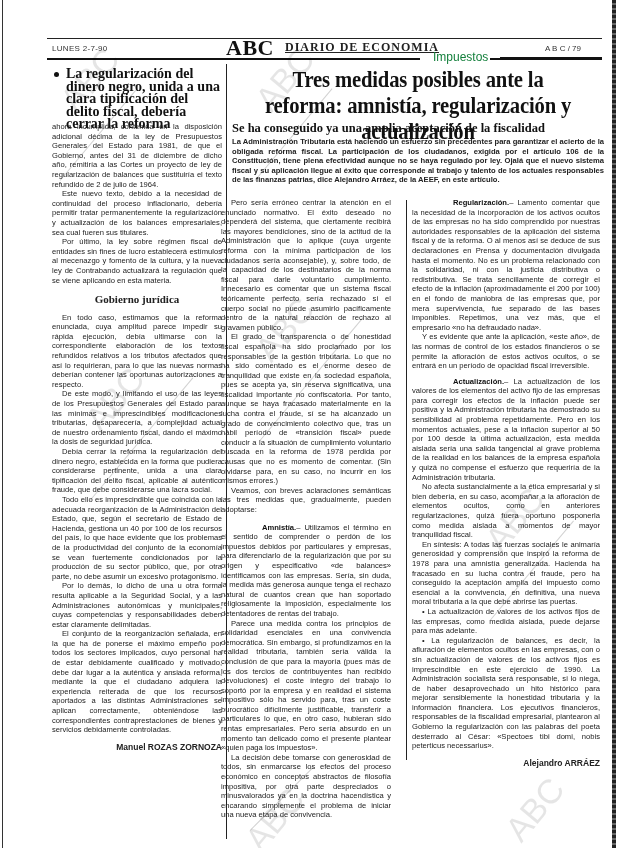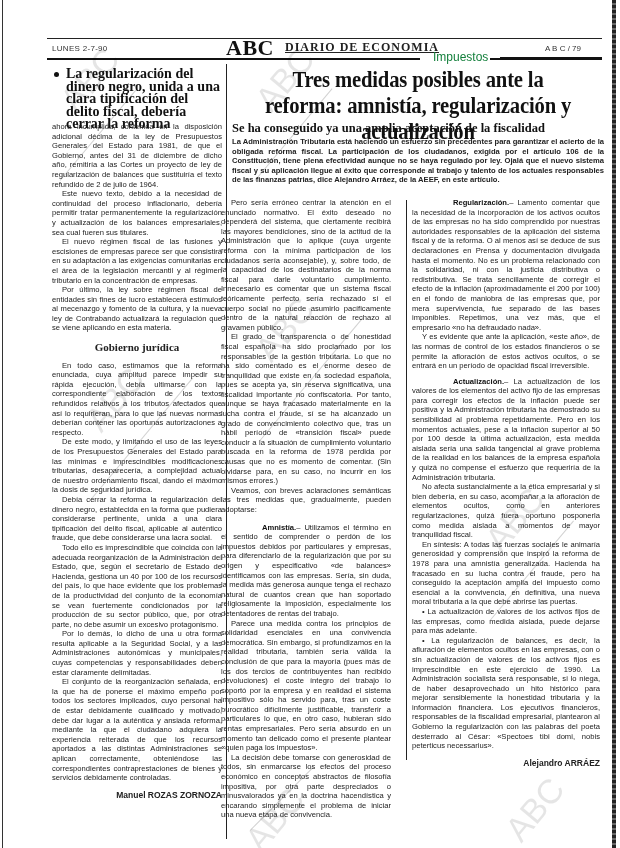--- a/index.html
+++ b/index.html
@@ -58,21 +58,20 @@
     <p>La regularización del dinero negro, unida a una clara tipificación del delito fiscal, debería cerrar la reforma</p>
   </div>
 
   <div class="headline">Tres medidas posibles ante la reforma: amnistía, regularización y actualización</div>
   <div class="subhead">Se ha conseguido ya una amplia aceptación de la fiscalidad</div>
   <div class="lede">La Administración Tributaria está haciendo un esfuerzo sin precedentes para garantizar el acierto de la obligada reforma fiscal. La participación de los ciudadanos, exigida por el artículo 106 de la Constitución, tiene plena efectividad aunque no se haya regulado por ley. Ojalá que el nuevo sistema fiscal y su aplicación llegue al éxito que corresponde al trabajo y talento de los actuales responsables de las finanzas patrias, dice Alejandro Arráez, de la AEEF, en este artículo.</div>
 
   <div class="col" style="left:52px;top:122px;width:170px;">
     <p class="noind">ahora incumplida, contenida en la disposición adicional décima de la ley de Presupuestos Generales del Estado para 1981, de que el Gobierno, antes del 31 de diciembre de dicho año, remitiría a las Cortes un proyecto de ley de regularización de balances que sustituiría el texto refundido de 2 de julio de 1964.</p>
     <p>Este nuevo texto, debido a la necesidad de continuidad del proceso inflacionario, debería permitir tratar permanentemente la regularización y actualización de los balances empresariales, sea cual fueren sus titulares.</p>
-    <p>El nuevo régimen fiscal de las fusiones y escisiones de empresas parece ser que consistirá en su adaptación a las exigencias comunitarias en el área de la legislación mercantil y al régimen tributario en la concentración de empresas.</p>
     <p>Por último, la ley sobre régimen fiscal de entidades sin fines de lucro establecerá estímulos al mecenazgo y fomento de la cultura, y la nueva ley de Contrabando actualizará la regulación que se viene aplicando en esta materia.</p>
     <div class="sec">Gobierno jurídica</div>
     <p>En todo caso, estimamos que la reforma enunciada, cuya amplitud parece impedir su rápida ejecución, debía ultimarse con la correspondiente elaboración de los textos refundidos relativos a los tributos afectados que así lo requirieran, para lo que las nuevas normas deberían contener las oportunas autorizaciones a respecto.</p>
     <p>De este modo, y limitando el uso de las leyes de los Presupuestos Generales del Estado para las mínimas e imprescindibles modificaciones tributarias, desaparecería, a complejidad actual de nuestro ordenamiento fiscal, dando el máximo la dosis de seguridad jurídica.</p>
     <p>Debía cerrar la reforma la regularización del dinero negro, establecida en la forma que pudiera considerarse pertinente, unida a una clara tipificación del delito fiscal, aplicable al auténtico fraude, que debe considerarse una lacra social.</p>
     <p>Todo ello es imprescindible que coincida con la adecuada reorganización de la Administración del Estado, que, según el secretario de Estado de Hacienda, gestiona un 40 por 100 de los recursos del país, lo que hace evidente que los problemas de la productividad del conjunto de la economía se vean fuertemente condicionados por la producción de su sector público, que, por otra parte, no debe asumir un excesivo protagonismo.</p>
     <p>Por lo demás, lo dicho de una u otra forma resulta aplicable a la Seguridad Social, y a las Administraciones autonómicas y municipales, cuyas competencias y responsabilidades deben estar claramente delimitadas.</p>
     <p>El conjunto de la reorganización señalada, en la que ha de ponerse el máximo empeño por todos los sectores implicados, cuyo personal ha de estar debidamente cualificado y motivado, debe dar lugar a la auténtica y ansiada reforma, mediante la que el ciudadano adquiera la experiencia reiterada de que los recursos aportados a las distintas Administraciones se aplican correctamente, obteniéndose las correspondientes contraprestaciones de bienes y servicios debidamente controladas.</p>
     <p class="sig">Manuel ROZAS ZORNOZA</p>
   </div>

